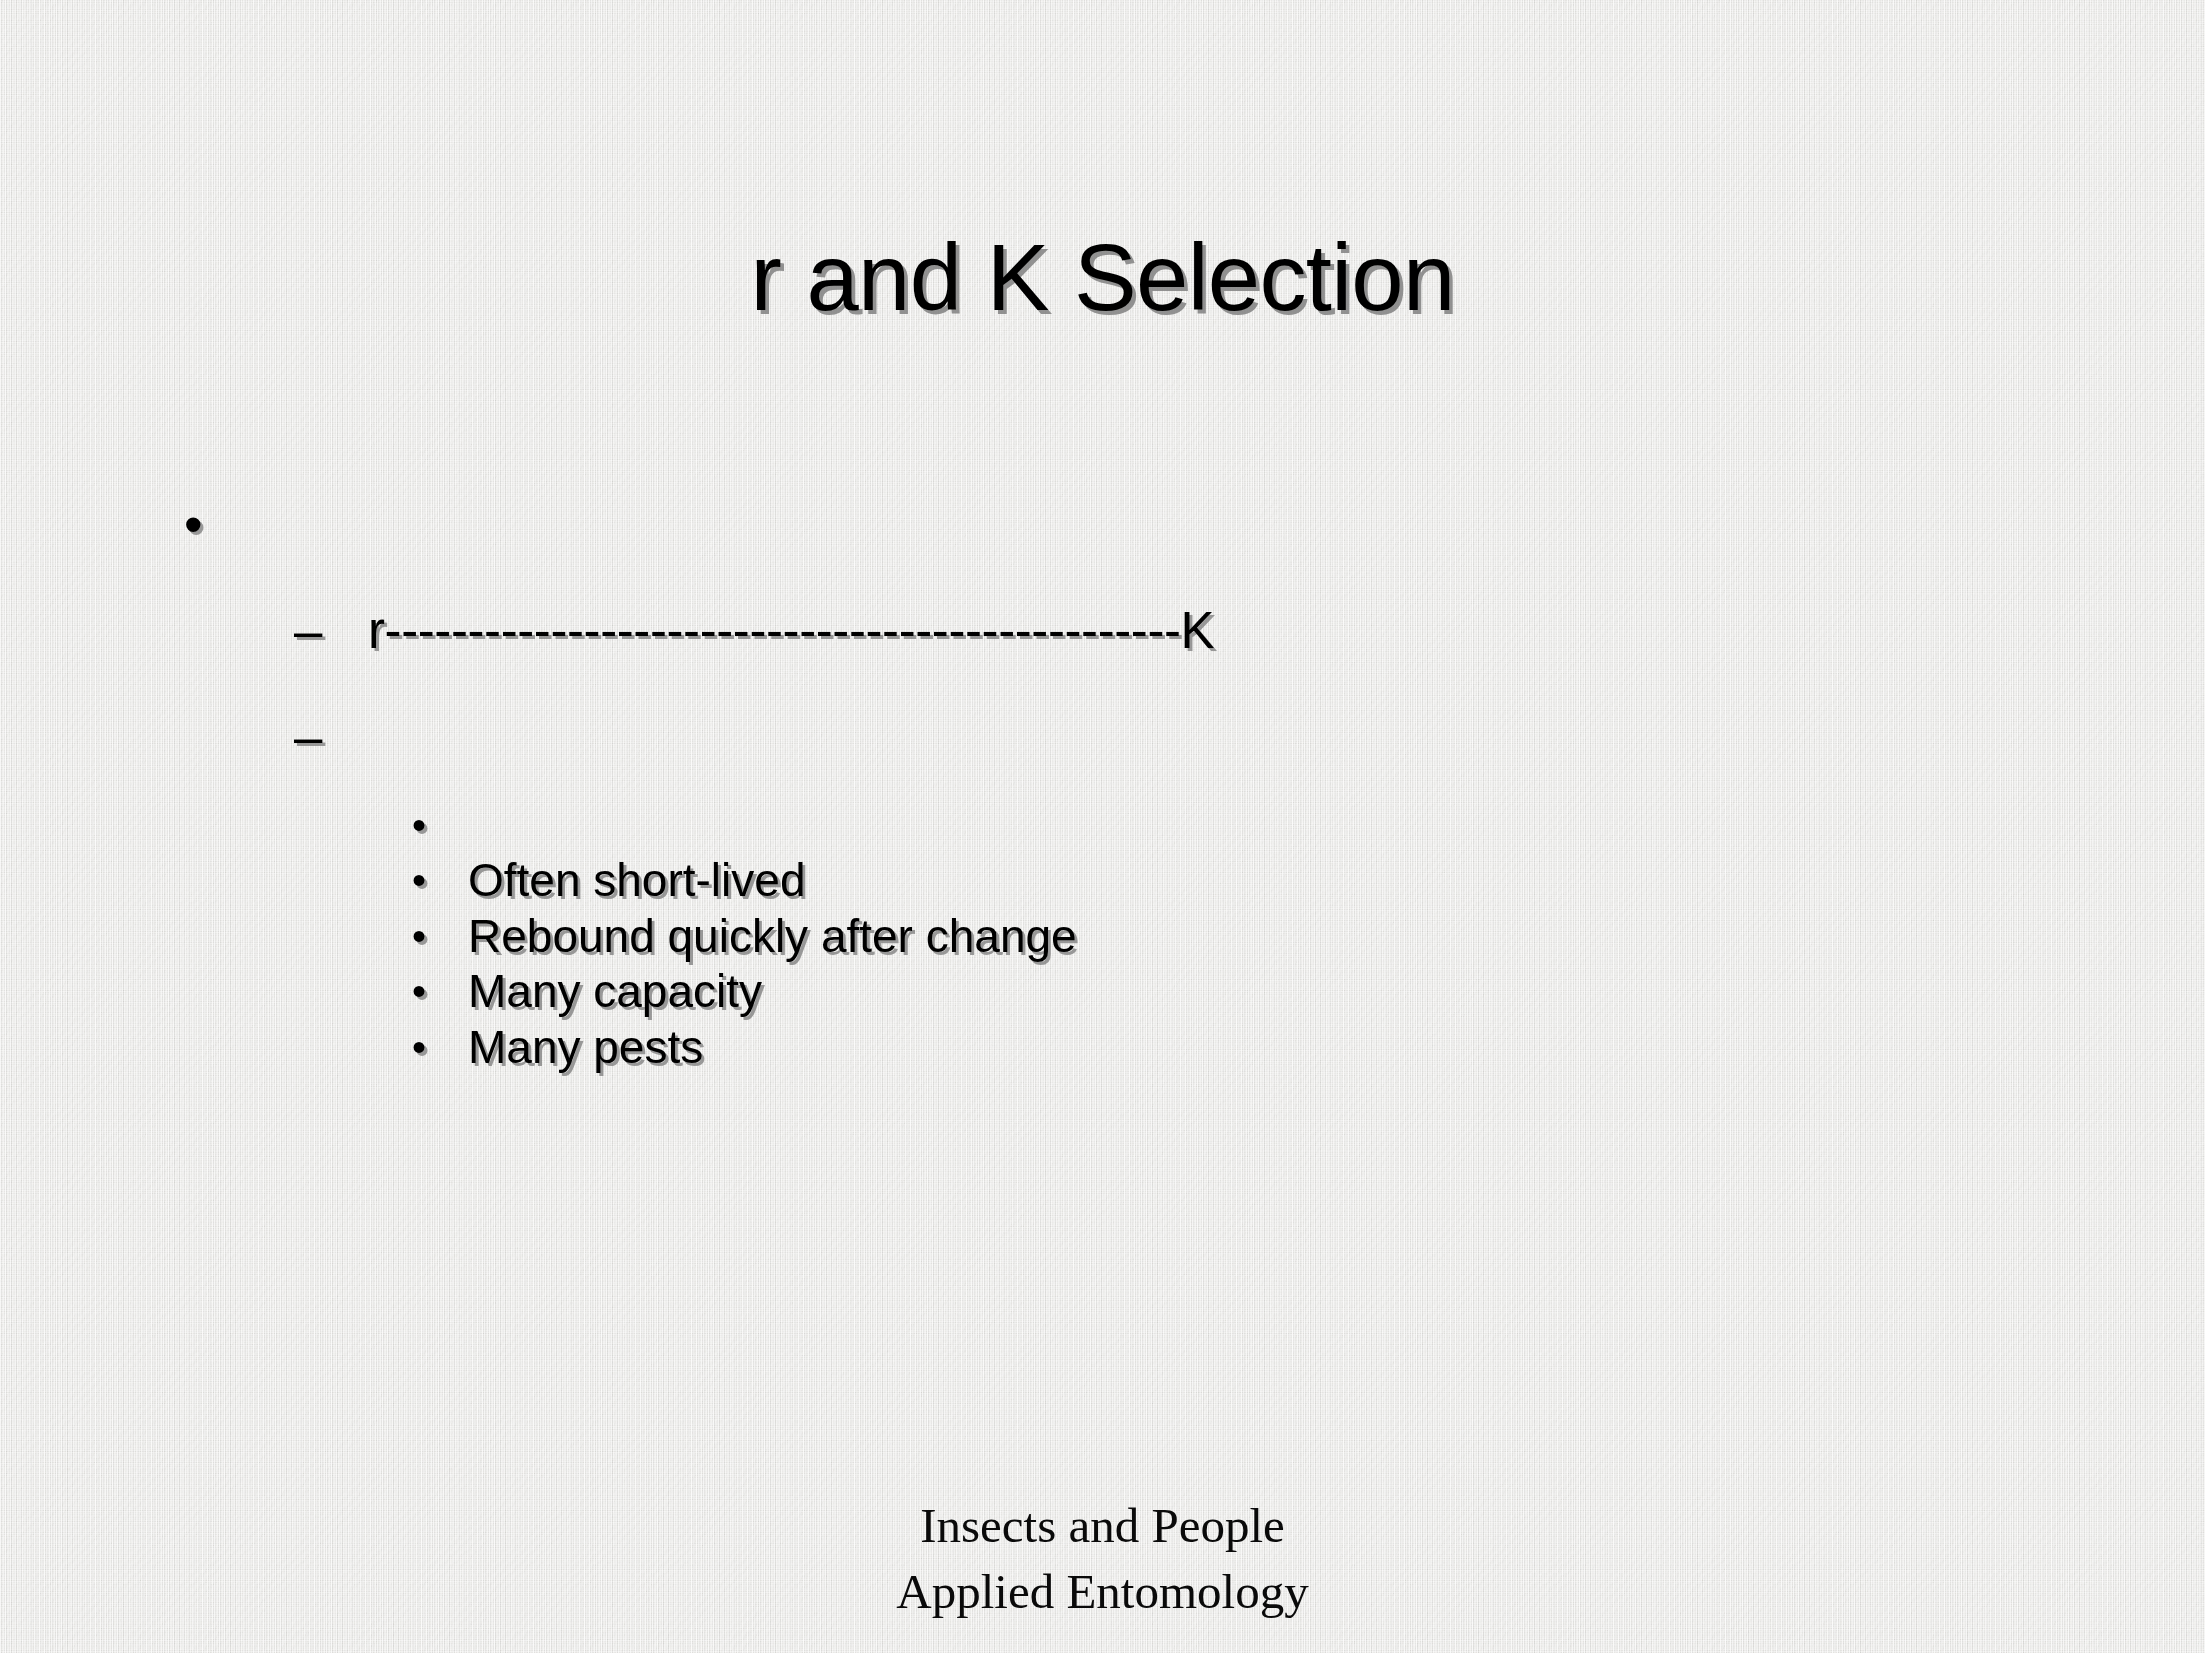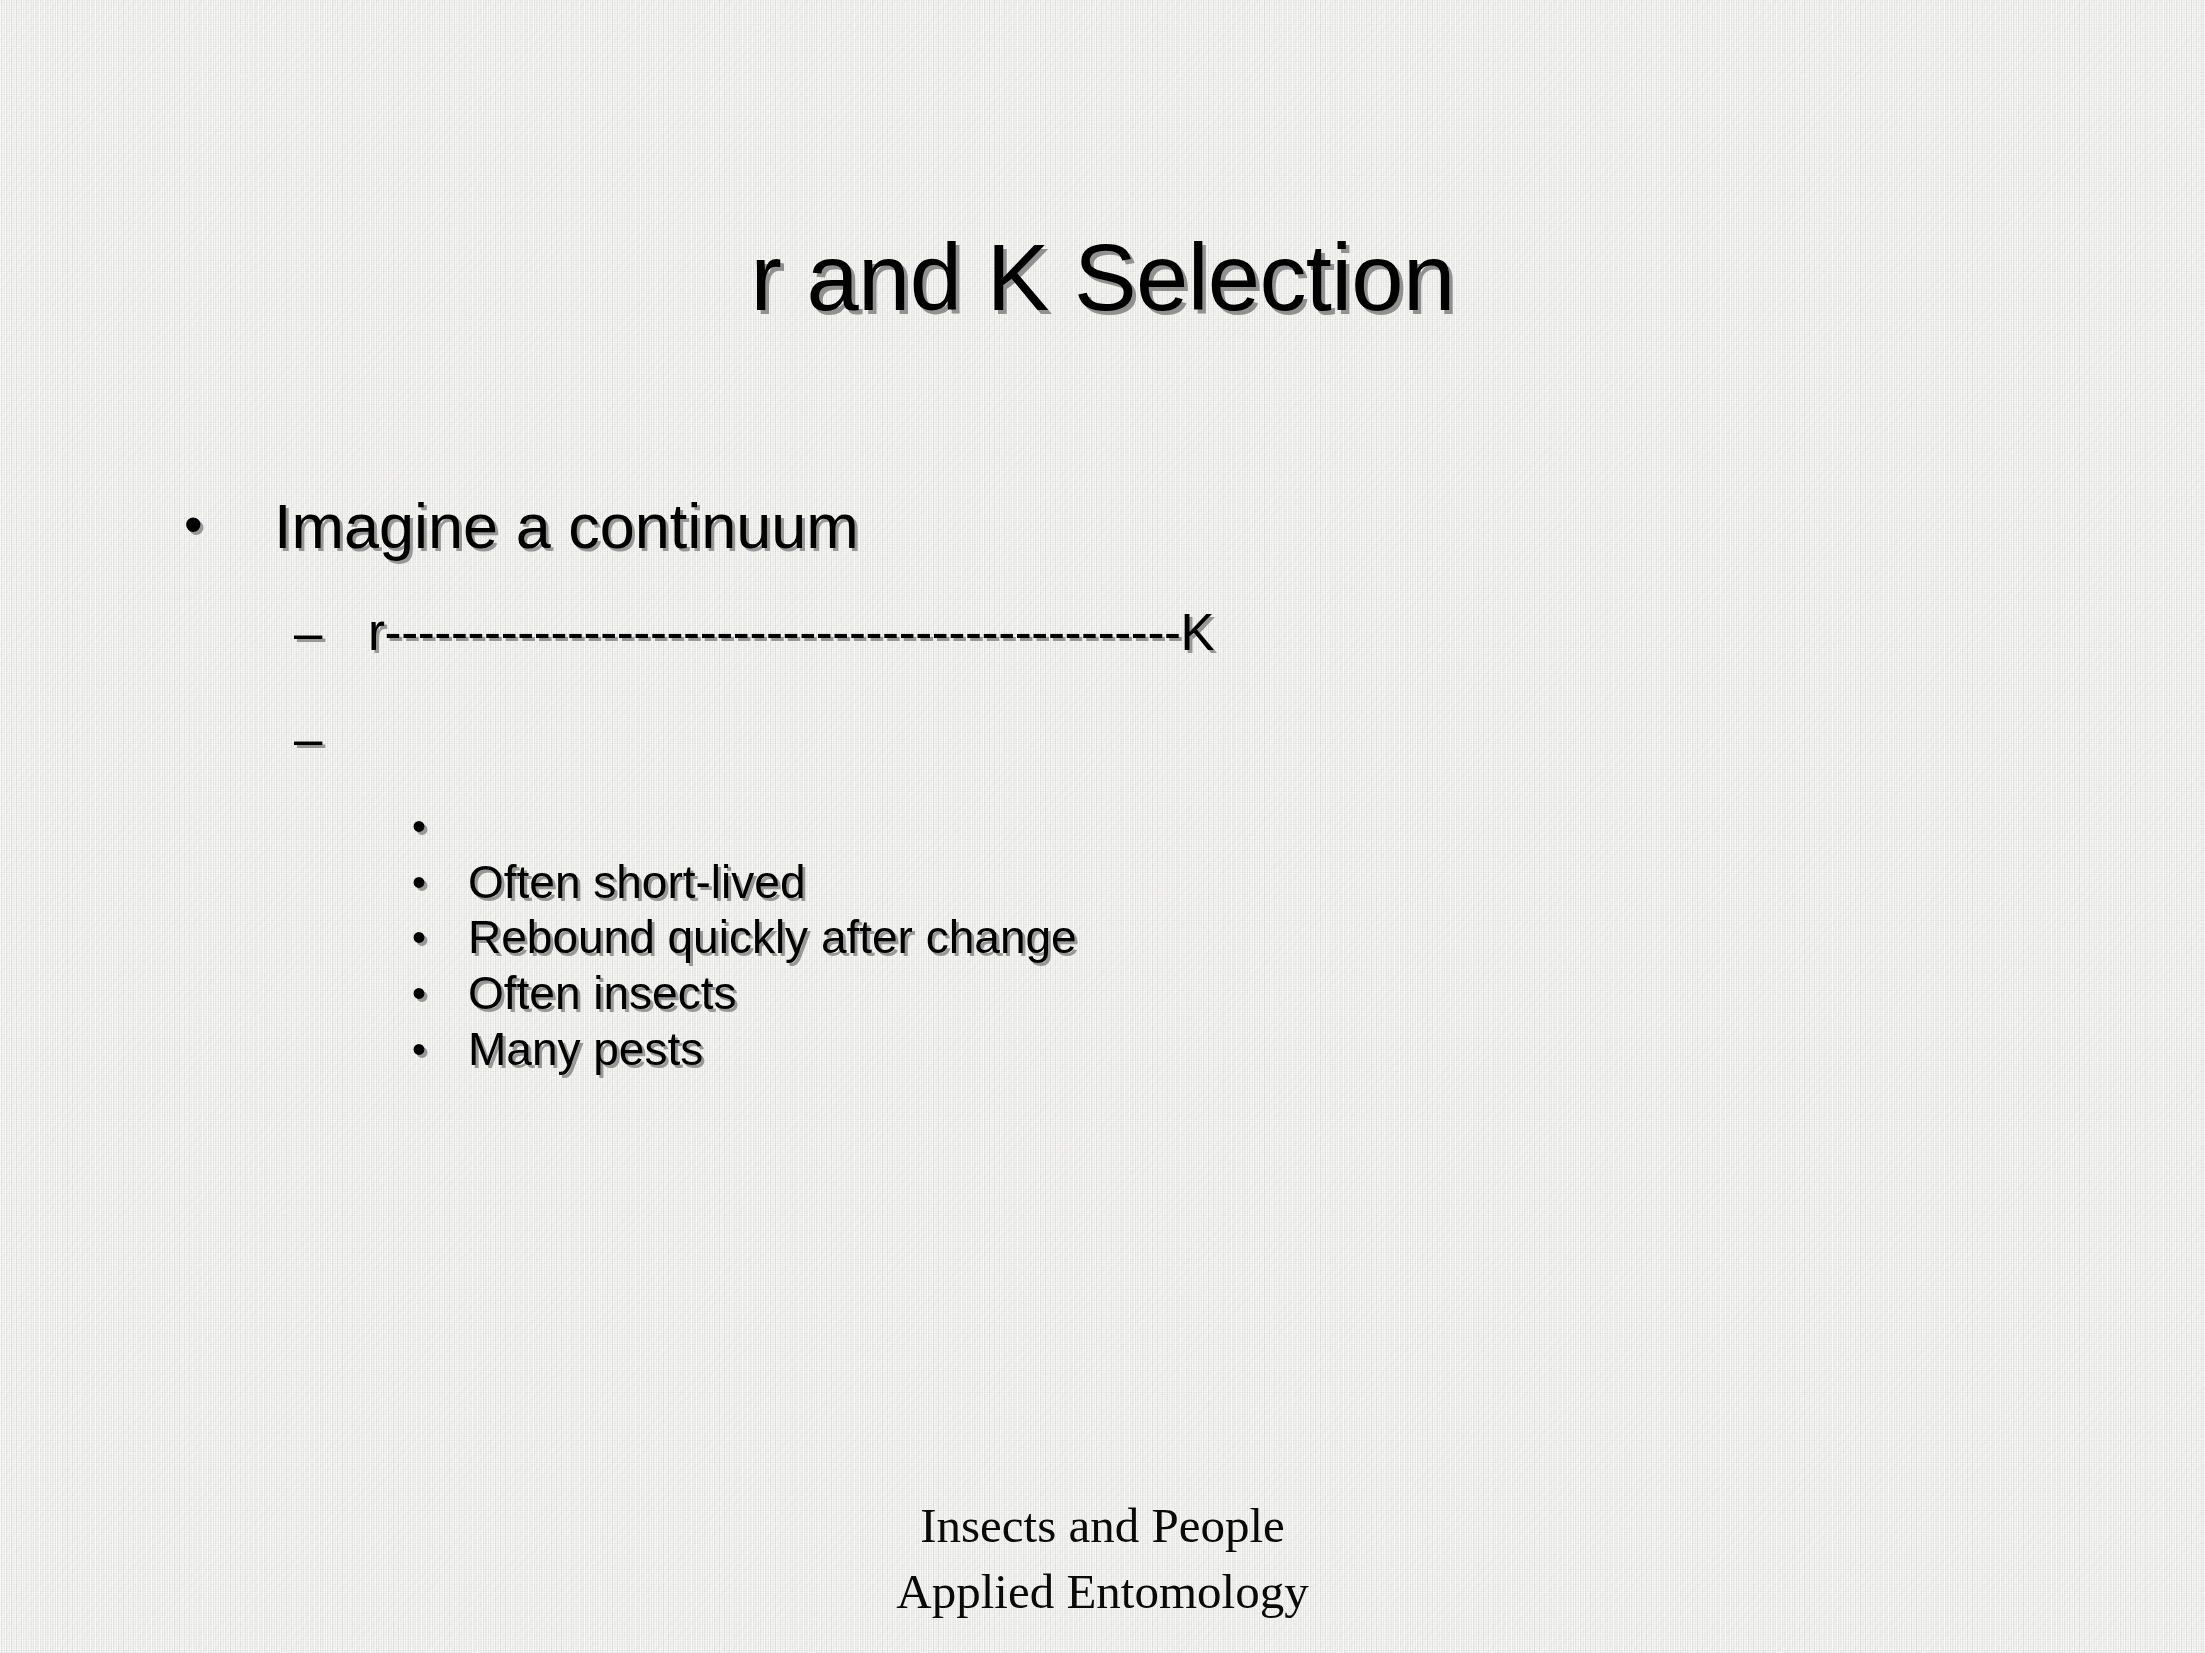--- a/index.html
+++ b/index.html
@@ -186,21 +186,20 @@
   <div id="texture"></div>
 
   <div id="content">
 
     <div class="slide-title">r and K Selection</div>
 
     <div class="body-block">
 
       <div class="bullet-row lvl1">
         <span class="marker">•</span>
-        <span class="txt">Imagine a continuum</span>
       </div>
 
       <div class="spacer-sm"></div>
 
       <div class="bullet-row lvl2">
         <span class="marker">–</span>
         <span class="txt">r------------------------------------------------K</span>
       </div>
 
       <div class="spacer-md"></div>
@@ -220,21 +219,21 @@
         <span class="txt">Often short-lived</span>
       </div>
 
       <div class="bullet-row lvl3">
         <span class="marker">•</span>
         <span class="txt">Rebound quickly after change</span>
       </div>
 
       <div class="bullet-row lvl3">
         <span class="marker">•</span>
-        <span class="txt">Often insects</span>
+        <span class="txt">Many capacity</span>
       </div>
 
       <div class="bullet-row lvl3">
         <span class="marker">•</span>
         <span class="txt">Many pests</span>
       </div>
 
     </div>
 
     <div class="footer footer-line2">Applied Entomology</div>

